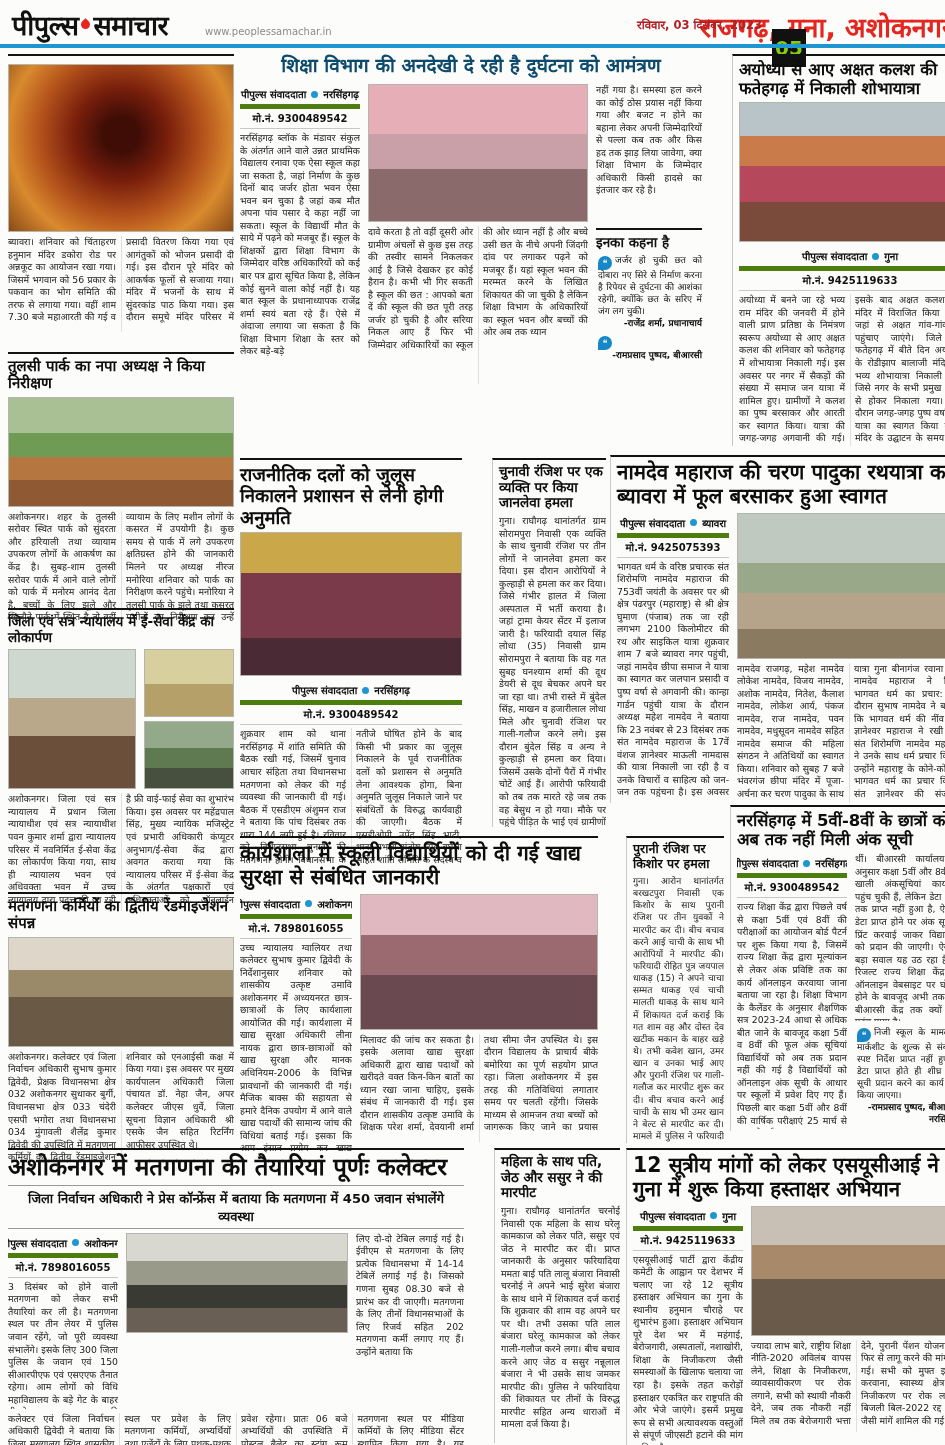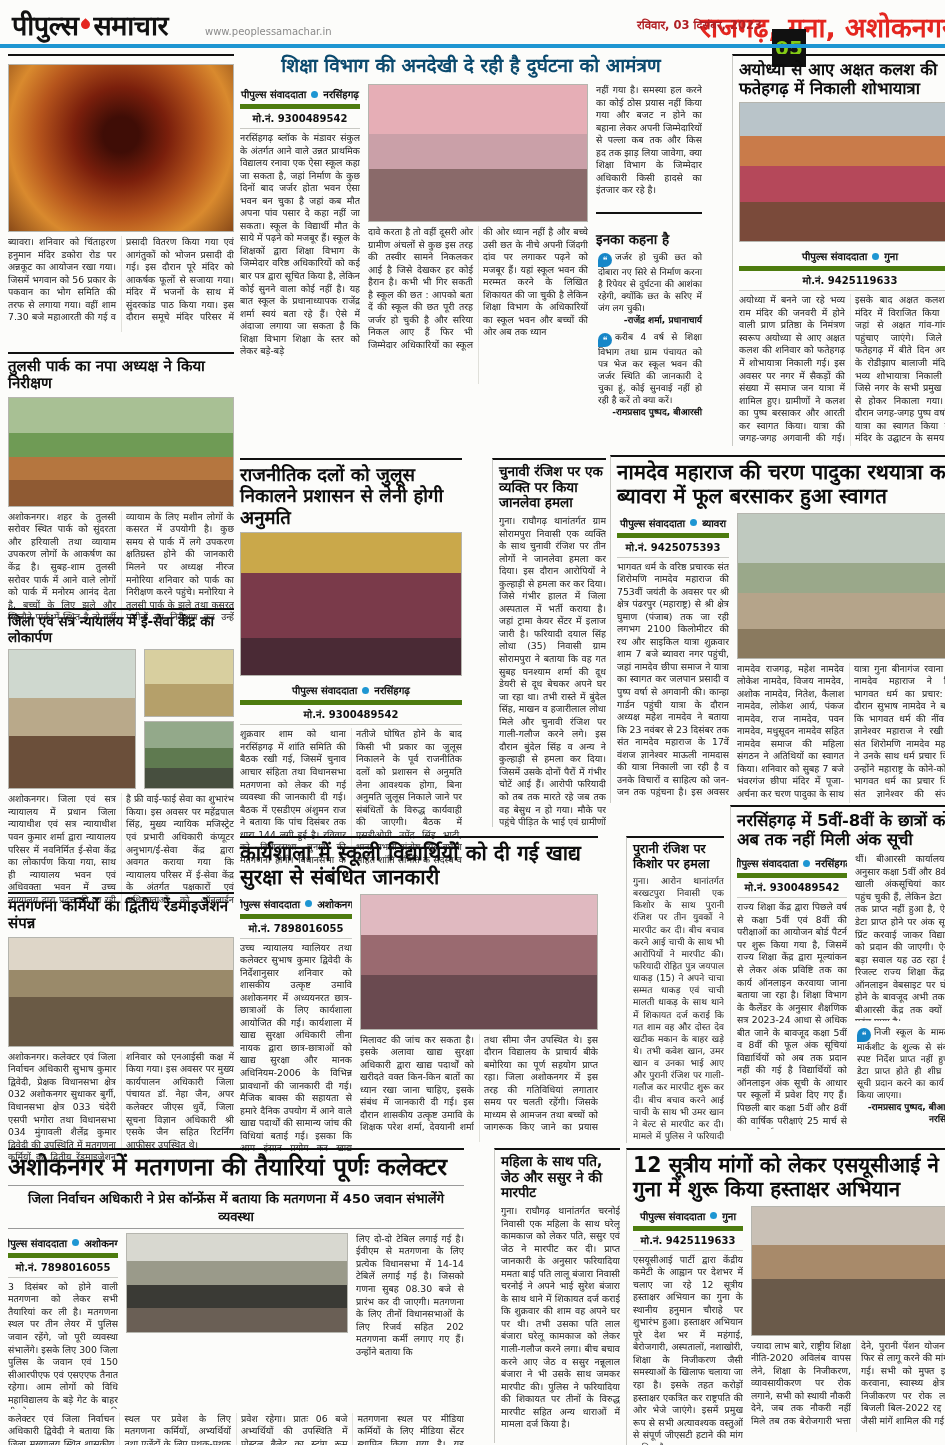--- a/index.html
+++ b/index.html
@@ -43,21 +43,21 @@
   .ph-courtb{background:linear-gradient(180deg,#93a98a 0 40%,#5f7a50 40% 70%,#474f3f 70%);}
   .ph-random{background:linear-gradient(180deg,#ded6c8 0 30%,#9a8a6a 30% 55%,#6a5a45 55%);}
   .ph-school{background:linear-gradient(180deg,#e6aeb6 0 36%,#caa0a8 36% 62%,#8a6a6a 62%);}
   .ph-procession{background:linear-gradient(180deg,#b9c4c9 0 24%,#c97b4a 24% 46%,#b5485a 46% 72%,#7a4a3a 72%);}
   .ph-meeting{background:linear-gradient(180deg,#caa84a 0 28%,#7a3a4a 28% 74%,#4a2a35 74%);}
   .ph-yatra{background:linear-gradient(180deg,#bfc9bf 0 34%,#9aa88a 34% 55%,#b5a48a 55% 80%,#8a7a5f 80%);}
   .ph-class{background:linear-gradient(180deg,#e0b9c0 0 30%,#9a6a70 30% 60%,#6a4a50 60%);}
   .ph-press{background:linear-gradient(180deg,#d8d8d0 0 28%,#9a9a8a 28% 52%,#3a3a35 52% 76%,#6a5f55 76%);}
   .ph-street{background:linear-gradient(180deg,#c9c0b5 0 30%,#a88a6a 30% 56%,#6a5a4a 56%);}
   
-  .qbox{border-top:2.5px solid #111;margin-top:6px;padding-top:16px;}
+  .qbox{border-top:2.5px solid #111;margin-top:22px;padding-top:3px;}
   .qtitle{font-size:13.5px;font-weight:bold;margin-bottom:4px;}
   .qitem{font-size:9px;line-height:1.32;text-align:justify;margin-bottom:6px;position:relative;padding-left:2px;}
   .qicon{display:inline-block;width:14px;height:14px;border-radius:50% 50% 50% 0;background:#1787c8;
          color:#fff;font-size:9px;line-height:14px;text-align:center;vertical-align:-3px;margin-right:3px;}
   .qicon::before{content:"\275D";}
   .qattr{display:block;text-align:right;font-weight:bold;font-size:9px;}
 </style>
 </head>
 <body>
 
@@ -123,21 +123,21 @@
       </div>
       <div style="flex:1;min-width:0;">
         <div class="body" style="height:122px;">नहीं गया है। समस्या हल करने का कोई ठोस प्रयास नहीं किया गया और बजट न होने का बहाना लेकर अपनी जिम्मेदारियों से पल्ला कब तक और किस हद तक झाड़ लिया जावेगा, क्या शिक्षा विभाग के जिम्मेदार अधिकारी किसी हादसे का इंतजार कर रहे है।</div>
         <div class="qbox">
           <div class="qtitle">इनका कहना है</div>
           <div class="qitem">
             <span class="qicon"></span><span>जर्जर हो चुकी छत को दोबारा नए सिरे से निर्माण करना है रिपेयर से दुर्घटना की आशंका रहेगी, क्योंकि छत के सरिए में जंग लग चुकी।</span>
             <span class="qattr">-राजेंद्र शर्मा, प्रधानाचार्य</span>
           </div>
           <div class="qitem">
-            <span class="qicon"></span><span>करीब 4 वर्ष से शिक्षा विभाग तथा ग्राम पंचायत को पत्र भेज कर स्कूल भवन की जर्जर स्थिति की जानकारी दे चुका हूं, कोई सुनवाई नहीं हो रही है करें तो क्या करें।</span>
+            <span class="qicon"></span>
             <span class="qattr">-रामप्रसाद पुष्पद, बीआरसी</span>
           </div>
         </div>
       </div>
     </div>
   </div>
 
   <div class="art rt bl" style="left:708px;top:54px;width:229px;">
     <div class="hl hl-17">अयोध्या से आए अक्षत कलश की फतेहगढ़ में निकाली शोभायात्रा</div>
     <div class="photo ph-procession" style="height:140px;margin:4px 0;"></div>

